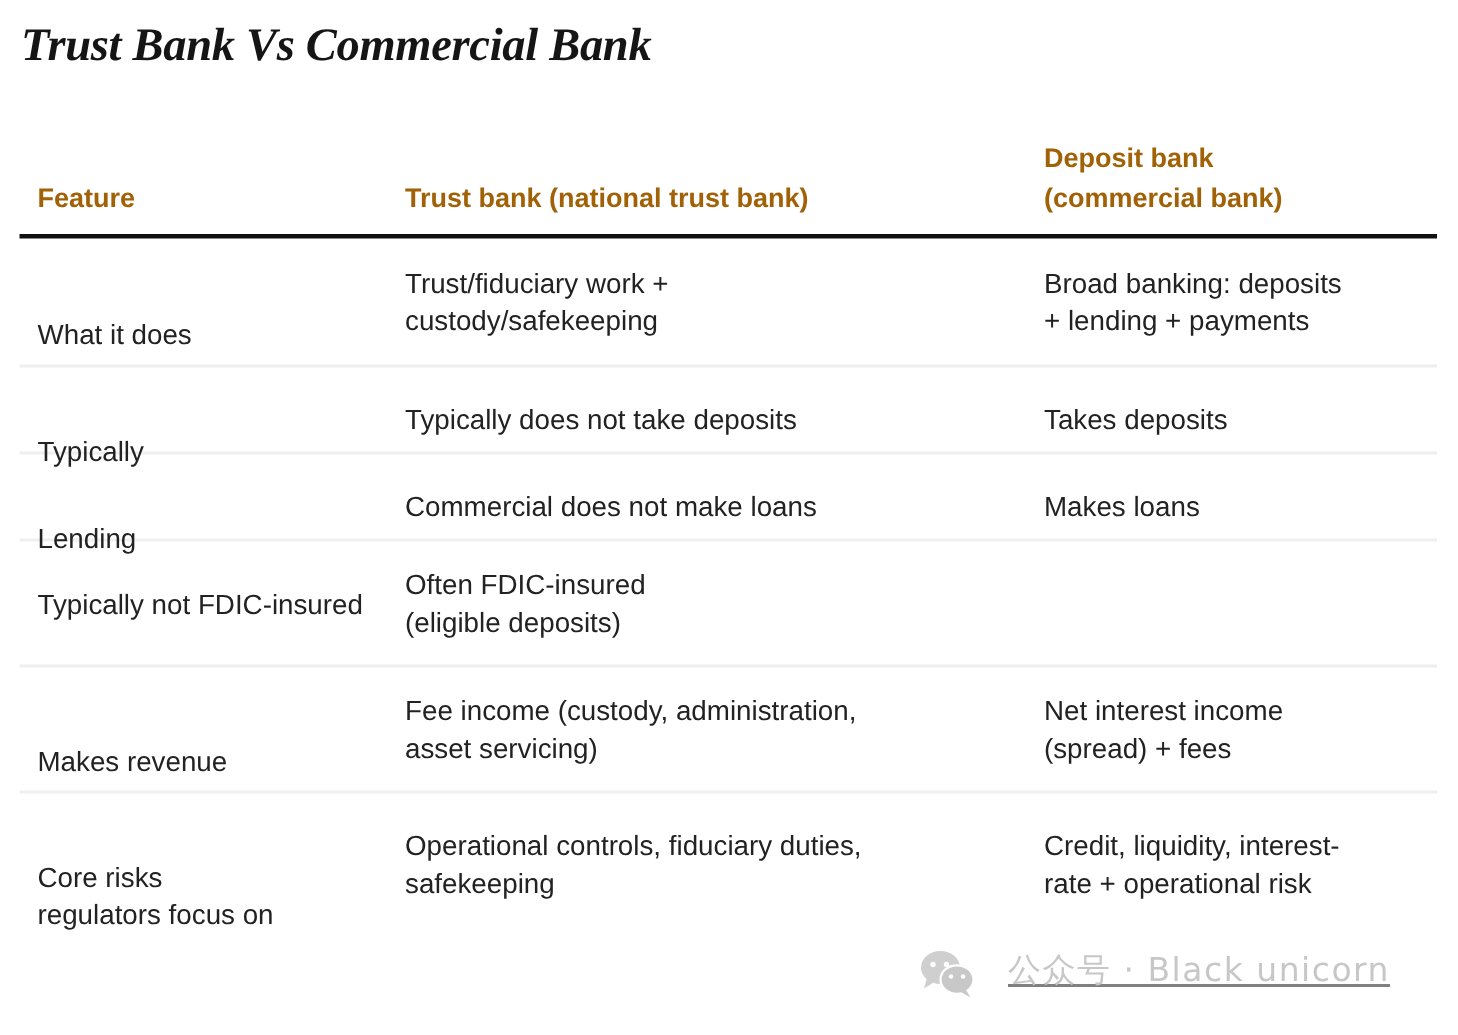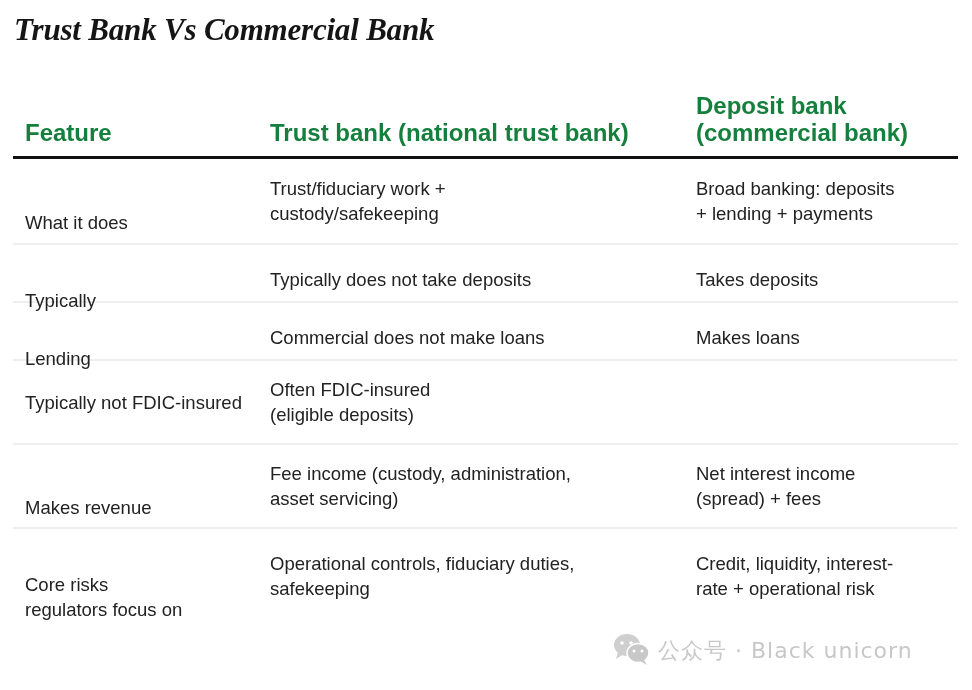--- a/index.html
+++ b/index.html
@@ -45,23 +45,23 @@
     }
     .header-row {
       height: 71px;
       border-bottom: 3px solid #111111;
       align-items: end;
       padding-bottom: 10px;
       box-sizing: border-box;
     }
     .header-cell {
       font-weight: bold;
-      font-size: 24px;
+      font-size: 18px;
       line-height: 27px;
-      color: #15803d;
+      color: #a16207;
       padding-left: 12px;
     }
     .header-cell.c1 { padding-left: 12px; }
     .header-cell.c2 { padding-left: 12px; }
     .header-cell.c3 { padding-left: 12px; }
     .cell {
       font-size: 18.5px;
       line-height: 25px;
       color: #222222;
       padding-left: 12px;
@@ -69,24 +69,25 @@
     }
     .feature-cell {
       padding-left: 12px;
       margin-top: 43px;
     }
     .watermark {
       position: absolute;
       left: 612px;
       top: 632px;
       display: flex;
-      align-items: flex-end;
-      gap: 6px;
+      align-items: flex-start;
+      gap: 20px;
       opacity: 0.55;
       pointer-events: none;
+      text-decoration: underline;
     }
     .watermark-icon {
       width: 40px;
       height: 34px;
       position: relative;
     }
     .watermark-text {
       font-family: "DejaVu Sans", sans-serif;
       font-size: 22px;
       color: #9a9a9a;

